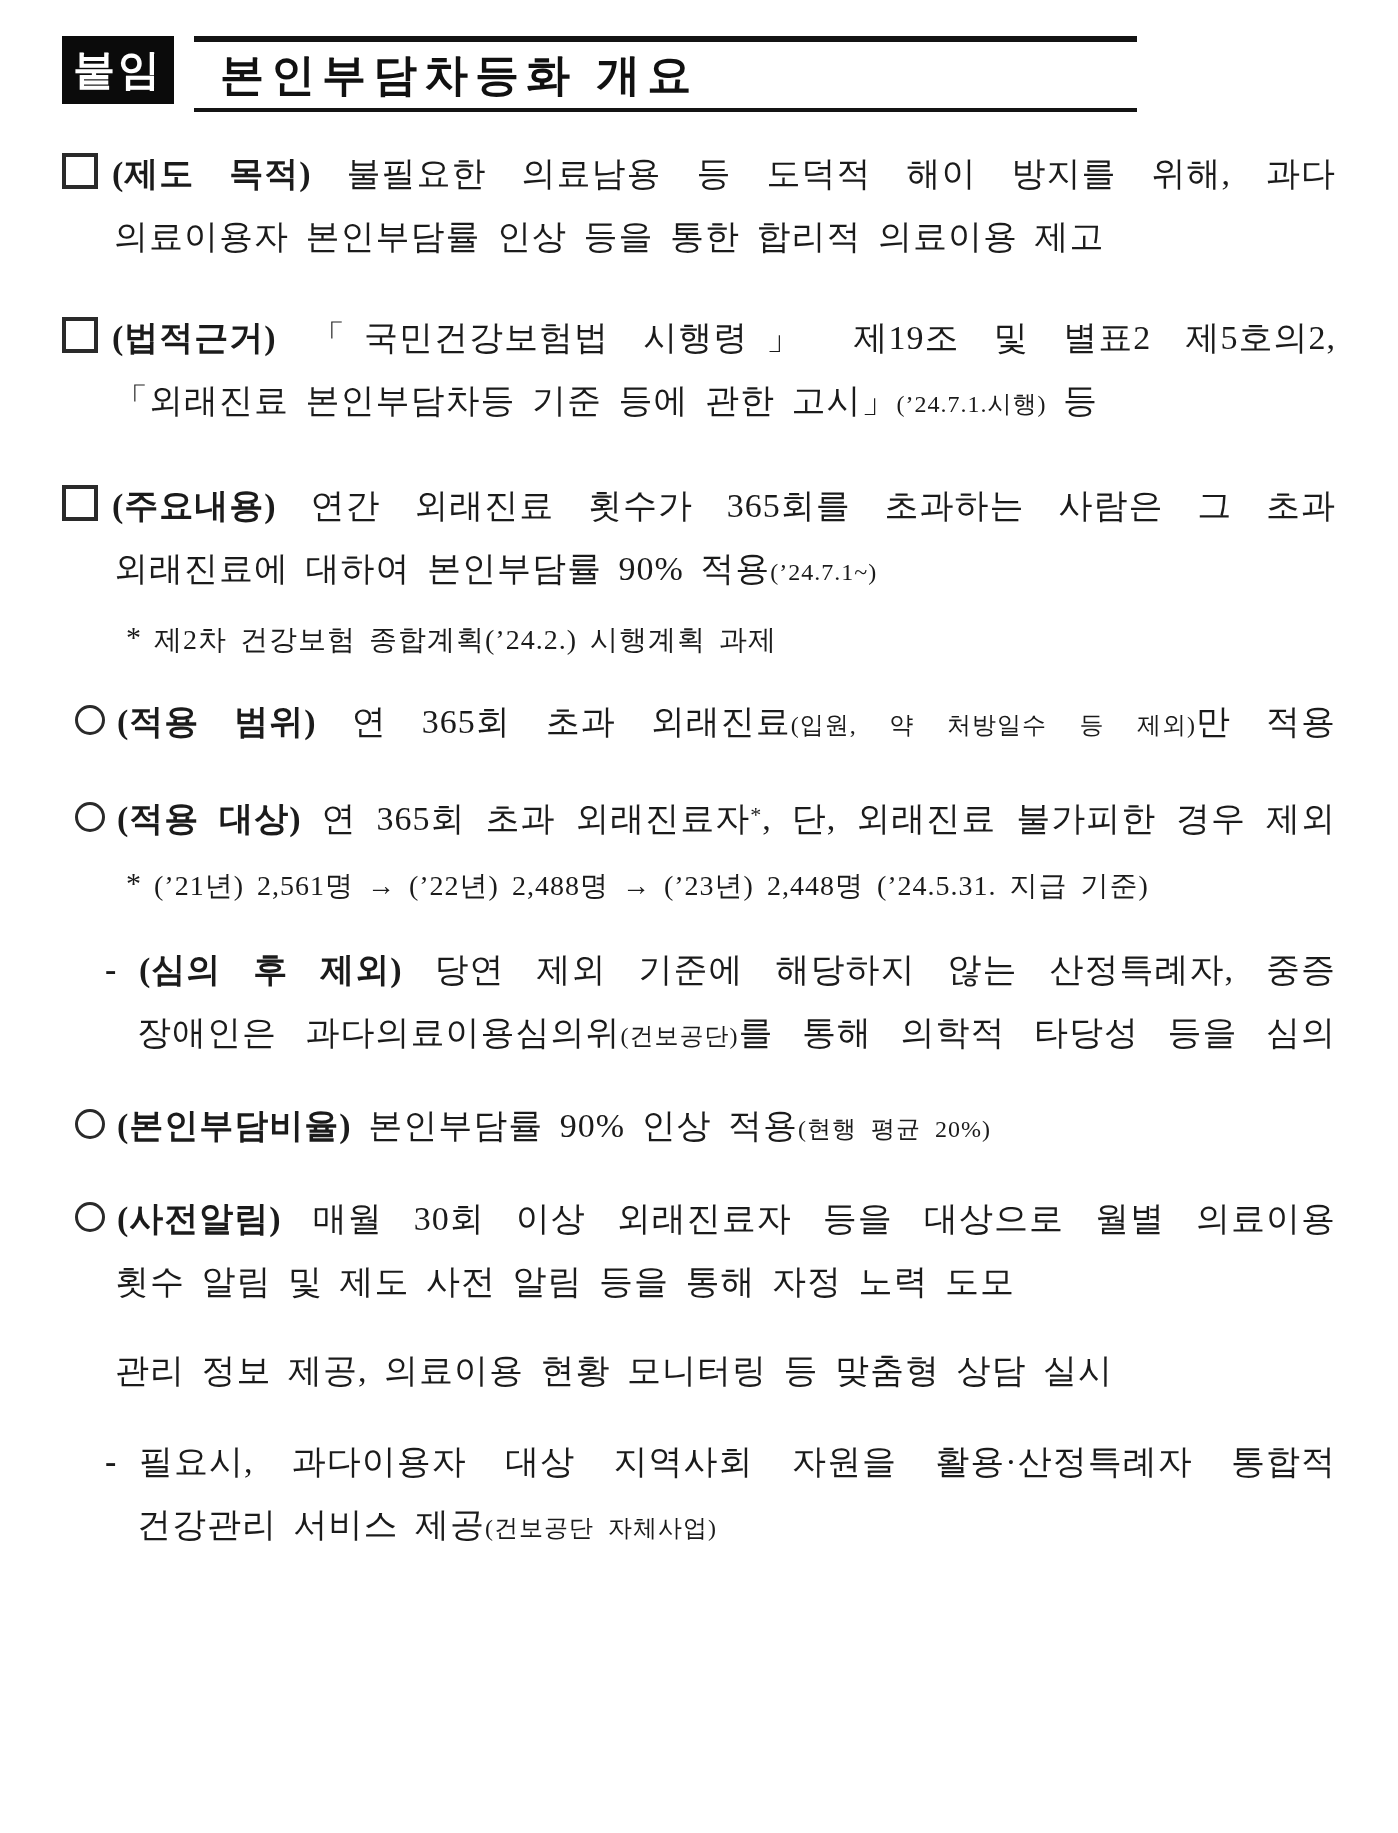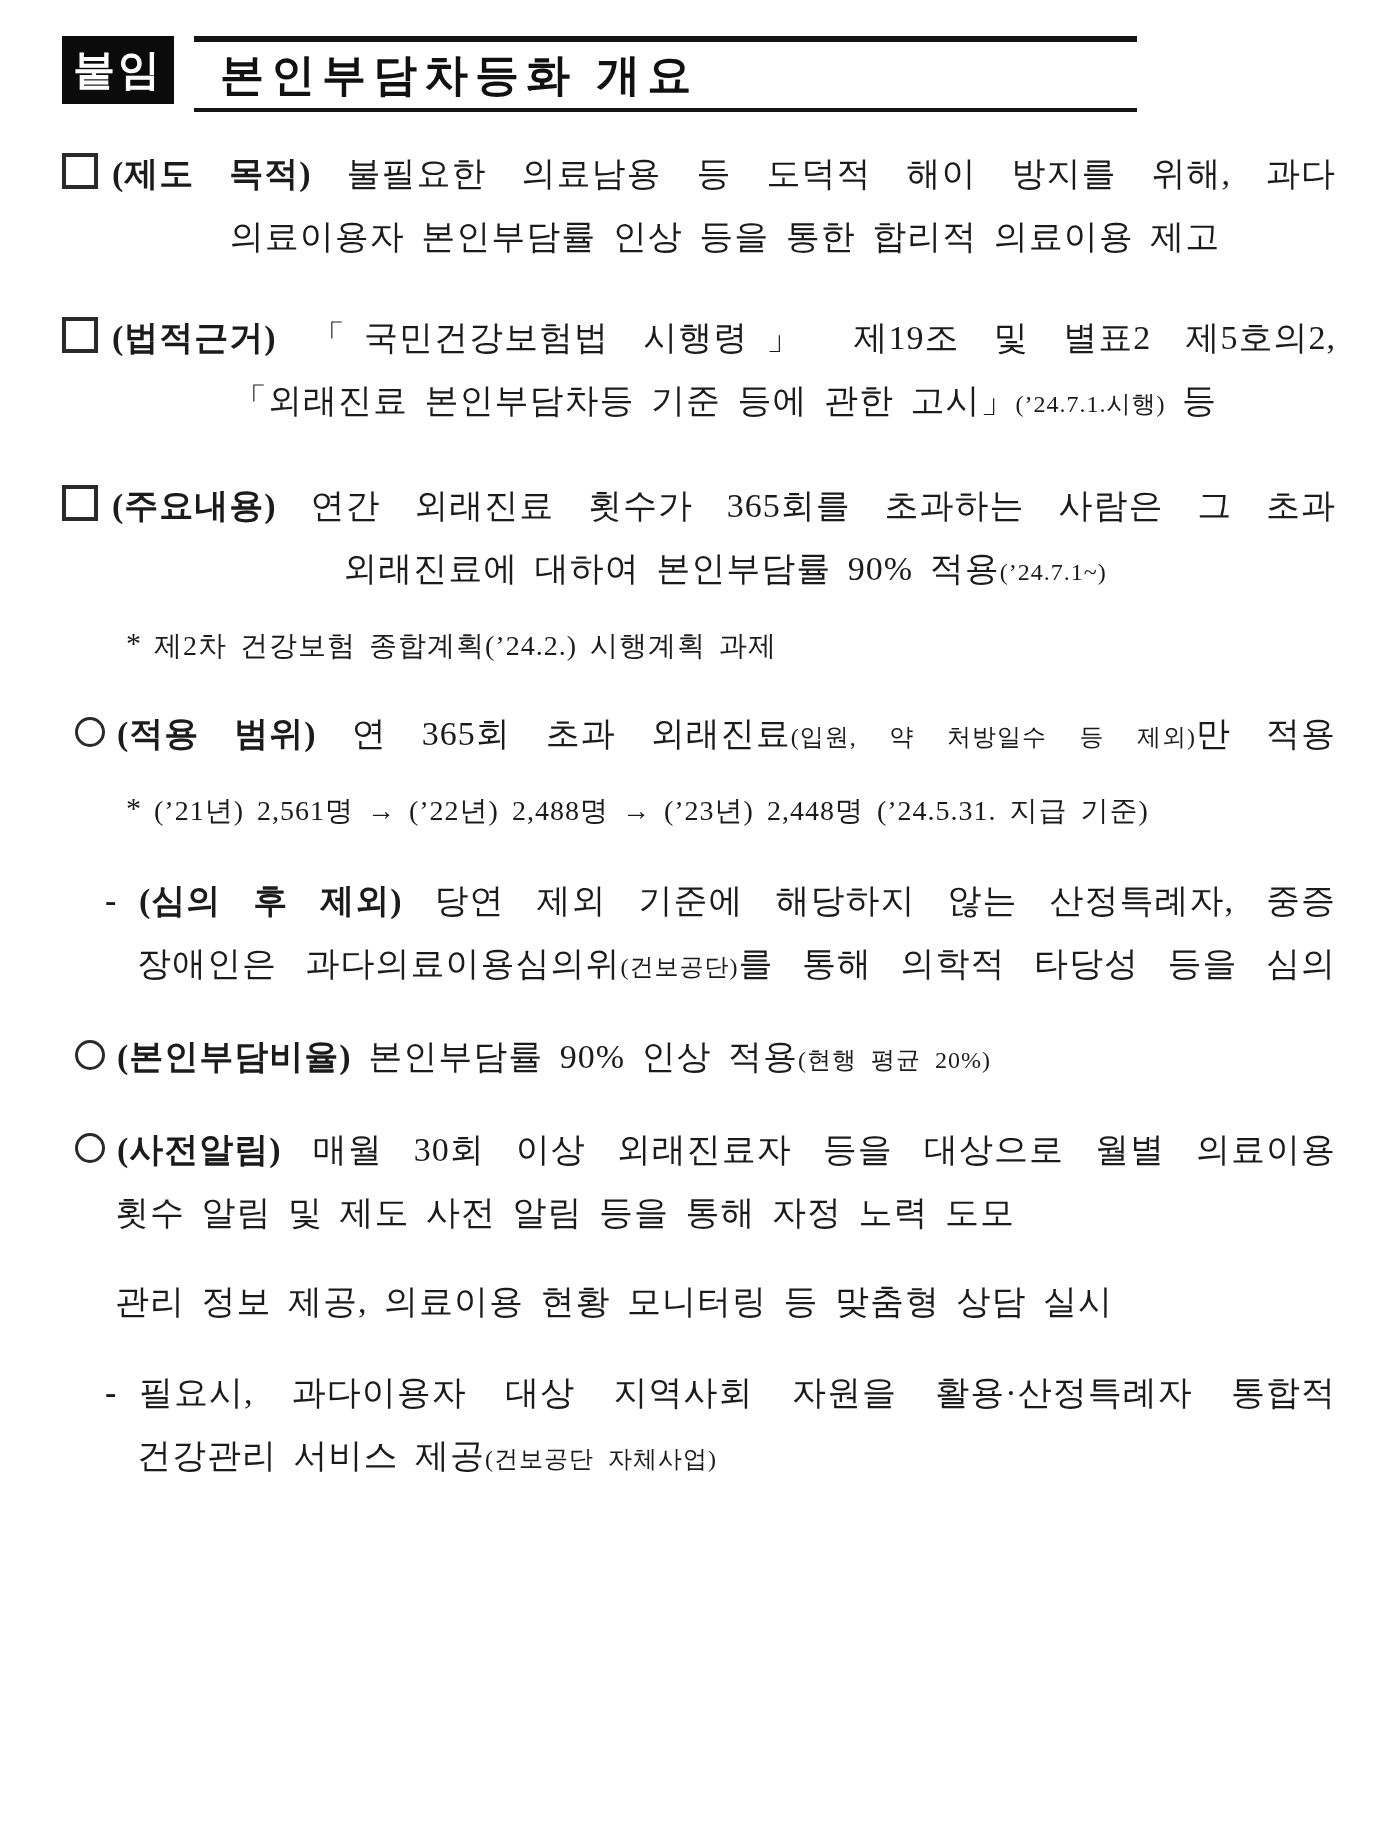--- a/index.html
+++ b/index.html
@@ -40,24 +40,24 @@
   .block:first-child{margin-top:30px;}
   .block.circle{margin-top:26px;margin-left:13px;}
   .block.dash{margin-top:28px;margin-left:43px;}
   .block.note{margin-top:9px;margin-left:64px;}
   .line{
     font-size:34px;line-height:63px;
     letter-spacing:1px;word-spacing:7px;
     white-space:nowrap;
   }
   .line.just{text-align:justify;text-align-last:justify;}
-  .block.square .line.cont{padding-left:52px;text-align:center;}
+  .block.square .line.cont{padding-left:52px;}
   .block.circle .line.cont{padding-left:40px;}
   .block.dash .line.cont{padding-left:32px;}
-  .block.note .line{font-size:28px;line-height:60px;word-spacing:5px;}
+  .block.note .line{font-size:28px;line-height:48px;word-spacing:5px;}
   
   .seg.b{font-weight:bold;}
   .seg.n{font-weight:normal;}
   .seg.s{font-size:24px;margin-top:31px;}
   .seg.xs{font-size:23px;}
   .seg.sup{font-size:22px;vertical-align:8px;}
   
   .marker{display:inline-block;}
   .marker.square{
     width:36px;height:36px;box-sizing:border-box;
@@ -99,20 +99,23 @@
       <div class="block square">
         <div class="line just"><span class="marker square"></span><span class="seg b">(주요내용)</span><span class="seg n"> 연간 외래진료 횟수가 365회를 초과하는 사람은 그 초과</span></div>
         <div class="line cont"><span class="seg n">외래진료에 대하여 본인부담률 90% 적용</span><span class="seg s">(’24.7.1~)</span></div>
       </div>
       <div class="block note">
         <div class="line"><span class="marker note">*</span><span class="seg n">제2차 건강보험 종합계획(’24.2.) 시행계획 과제</span></div>
       </div>
       <div class="block circle">
         <div class="line just"><span class="marker circle"></span><span class="seg b">(적용 범위)</span><span class="seg n"> 연 365회 초과 외래진료</span><span class="seg s">(입원, 약 처방일수 등 제외)</span><span class="seg n">만 적용</span></div>
       </div>
+      <div class="block circle">
+        <div class="line just"><span class="marker circle"></span><span class="seg b">(적용 대상)</span><span class="seg n"> 연 365회 초과 외래진료자</span><span class="seg sup">*</span><span class="seg n">, 단, 외래진료 불가피한 경우 제외</span></div>
+      </div>
       <div class="block note">
         <div class="line"><span class="marker note">*</span><span class="seg n">(’21년) 2,561명 → (’22년) 2,488명 → (’23년) 2,448명  (’24.5.31. 지급 기준)</span></div>
       </div>
       <div class="block dash">
         <div class="line just"><span class="marker dash">-</span><span class="seg b">(심의 후 제외)</span><span class="seg n"> 당연 제외 기준에 해당하지 않는 산정특례자, 중증</span></div>
         <div class="line cont just"><span class="seg n">장애인은 과다의료이용심의위</span><span class="seg s">(건보공단)</span><span class="seg n">를 통해 의학적 타당성 등을 심의</span></div>
       </div>
       <div class="block circle">
         <div class="line"><span class="marker circle"></span><span class="seg b">(본인부담비율)</span><span class="seg n"> 본인부담률 90% 인상 적용</span><span class="seg s">(현행 평균 20%)</span></div>
       </div>

